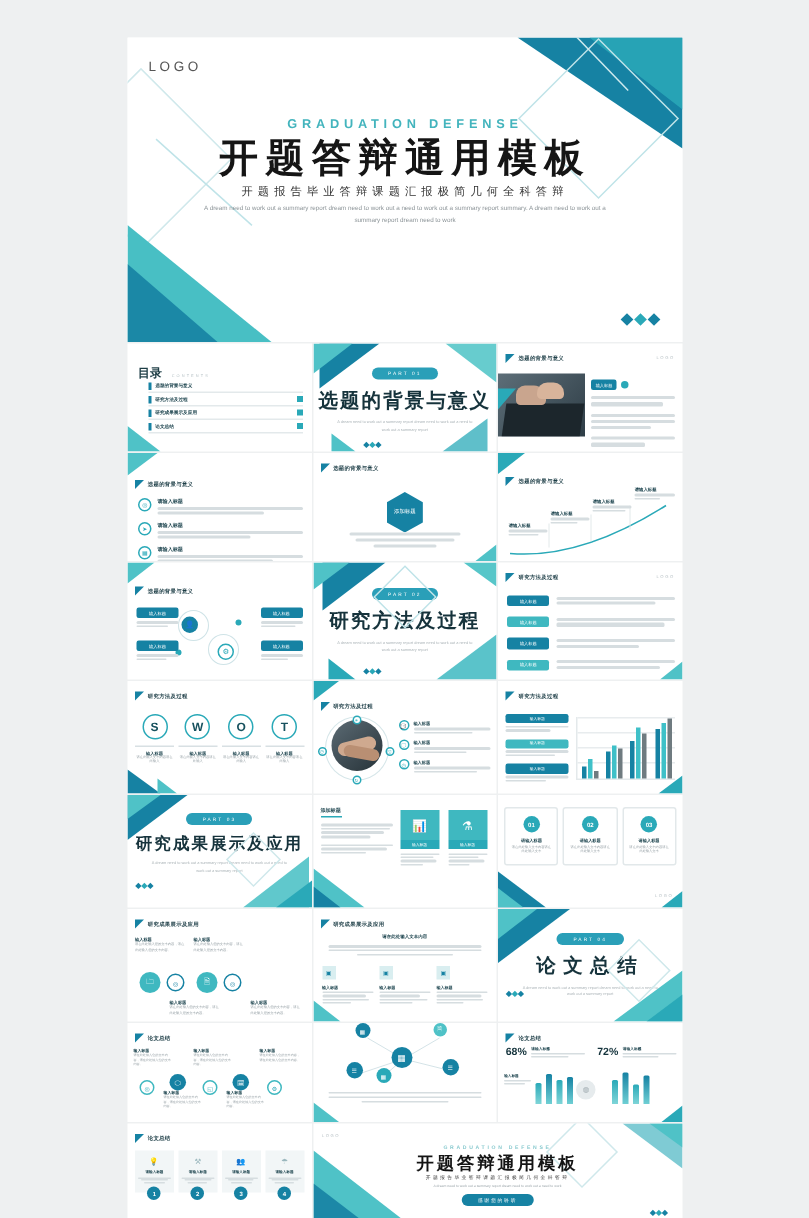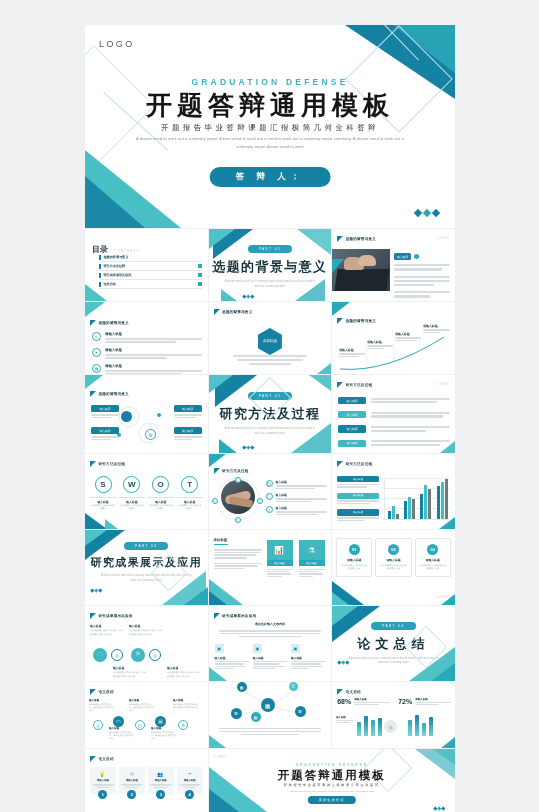--- a/index.html
+++ b/index.html
@@ -136,21 +136,20 @@
       <div class="tri" style="left:0;bottom:0;border-bottom:78px solid #48bfc4;border-right:96px solid transparent;"></div>
       <div class="tri" style="left:0;bottom:0;border-bottom:52px solid #1682a3;border-right:60px solid transparent;opacity:.9;"></div>
       <div class="sq" style="left:8px;top:96px;width:86px;height:1px;background:#bfe3e8;transform:rotate(42deg);"></div>
       <div class="sq" style="right:24px;top:6px;width:80px;height:1px;background:#cfeaee;transform:rotate(46deg);"></div>
 
       <div class="logo">LOGO</div>
       <div class="eng">GRADUATION DEFENSE</div>
       <div class="cn-title">开题答辩通用模板</div>
       <div class="cn-sub">开题报告毕业答辩课题汇报极简几何全科答辩</div>
       <div class="en-body">A dream need to work out a summary report dream need to work out a need to work out a summary report summary. A dream need to work out a summary report dream need to work</div>
-      <div class="pill">答 辩 人：</div>
       <div class="diamonds">
         <i class="c-deep"></i>
           <i class="c-mid"></i>
           <i class="c-deep"></i>
       </div>
     </div>
 
     <div class="row">
 
       <div class="cell h72">

